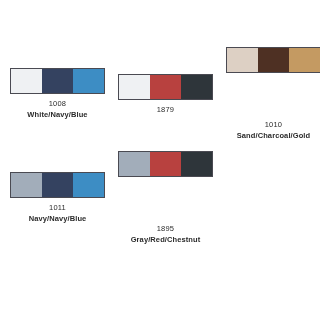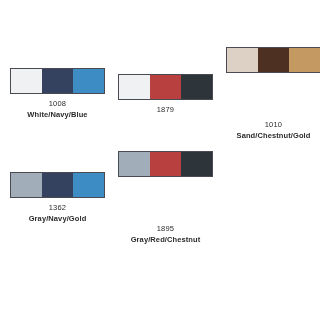--- a/index.html
+++ b/index.html
@@ -98,34 +98,34 @@
         </div>
       </div>
       <div class="swatch-cell">
         <div class="swatch-bands">
           <div class="band" style="background: rgb(221, 208, 196);"></div>
           <div class="band" style="background: rgb(78, 48, 35);"></div>
           <div class="band" style="background: rgb(196, 154, 98);"></div>
         </div>
         <div class="swatch-caption">
           <span class="swatch-code">1010</span>
-          <span class="swatch-names">Sand/Chestnut/Gold</span>
+          <span class="swatch-names">Sand/Charcoal/Gold</span>
         </div>
       </div>
     </div>
     <div class="swatch-row">
       <div class="swatch-cell">
         <div class="swatch-bands">
           <div class="band" style="background: rgb(162, 173, 186);"></div>
           <div class="band" style="background: rgb(52, 66, 96);"></div>
           <div class="band" style="background: rgb(61, 141, 196);"></div>
         </div>
         <div class="swatch-caption">
-          <span class="swatch-code">1362</span>
-          <span class="swatch-names">Gray/Navy/Gold</span>
+          <span class="swatch-code">1011</span>
+          <span class="swatch-names">Navy/Navy/Blue</span>
         </div>
       </div>
       <div class="swatch-cell">
         <div class="swatch-bands">
           <div class="band" style="background: rgb(162, 173, 186);"></div>
           <div class="band" style="background: rgb(184, 65, 63);"></div>
           <div class="band" style="background: rgb(46, 53, 58);"></div>
         </div>
         <div class="swatch-caption">
           <span class="swatch-code">1895</span>

